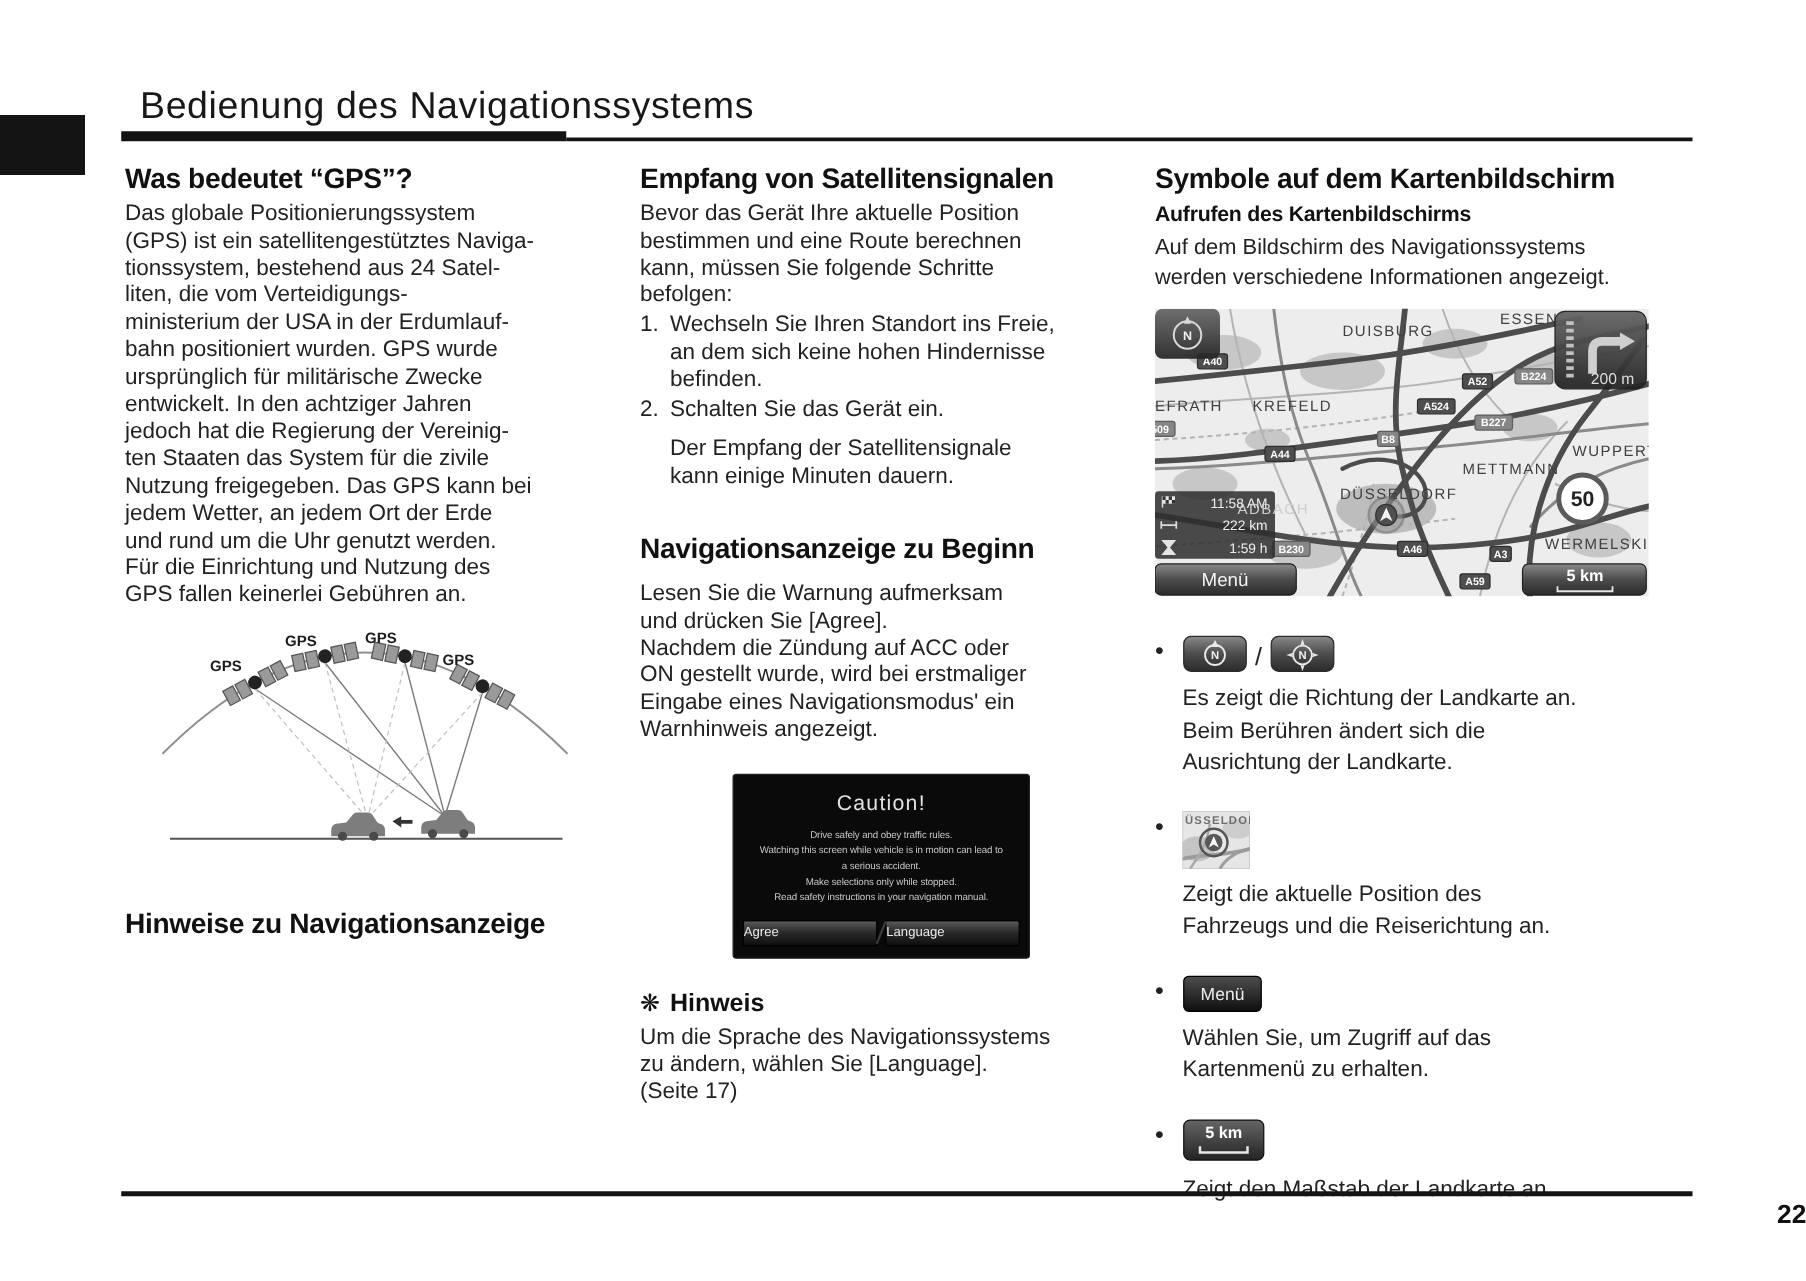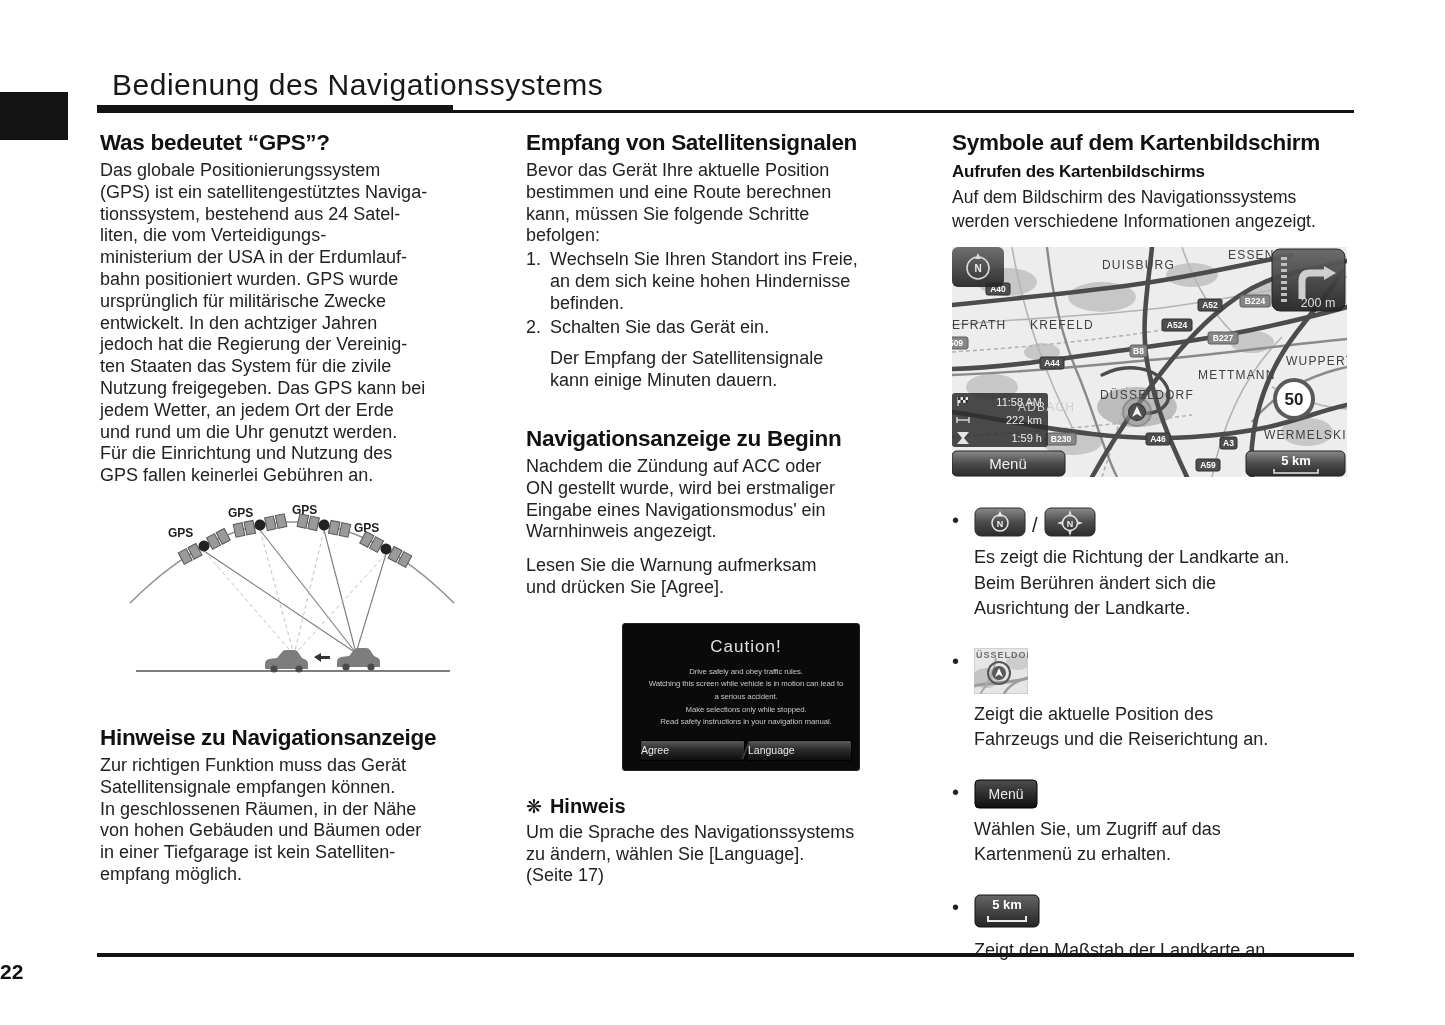--- a/index.html
+++ b/index.html
@@ -6,38 +6,38 @@
   body{
     width:1445px;height:1025px;position:relative;background:#ffffff;
     font-family:"Liberation Sans",sans-serif;color:#1c1c1c;overflow:hidden;
   }
   .black-tab{position:absolute;left:0;top:92px;width:68px;height:48px;background:#141414;}
   .page-title{position:absolute;left:112px;top:68px;font-size:30px;font-weight:400;letter-spacing:0.5px;color:#181818;white-space:nowrap;}
   .title-rule{position:absolute;left:97px;top:104px;width:1257px;height:9px;}
   .title-rule .thick{position:absolute;left:0;bottom:0;width:356px;height:8px;background:#141414;}
   .title-rule .thin{position:absolute;left:356px;right:0;bottom:0;height:3px;background:#141414;}
 
-  .columns{position:absolute;left:100px;top:130px;display:flex;gap:33px;}
+  .columns{position:absolute;left:100px;top:130px;display:flex;gap:19px;}
   .col{width:393px;}
 
   h2{font-size:22.5px;font-weight:bold;letter-spacing:-0.3px;margin:0 0 4px 0;color:#111;white-space:nowrap;}
   h3{font-size:17px;font-weight:bold;letter-spacing:-0.2px;margin:6px 0 3px 0;color:#111;white-space:nowrap;}
   .body{font-size:18px;line-height:21.8px;white-space:pre-line;margin:0;color:#222;}
   .body.loose{line-height:24px;font-size:17.5px;}
 
   .gps-figure-wrap{margin:12px 0 0 24px;}
   .section-gap{margin-top:26px;}
 
   .step{display:flex;margin-top:2px;}
   .step-num{width:24px;flex:none;font-size:18px;line-height:21.8px;color:#222;}
   .step-text{flex:1;font-size:18px;line-height:21.8px;white-space:pre-line;color:#222;}
   .step-note{margin:10px 0 0 24px;}
 
-  .caution{width:238px;height:148px;background:#0a0a0a;border-radius:3px;margin:24px 0 0 96px;
-    box-sizing:border-box;padding:13px 3px 0 13px;border:1px solid #222;}
+  .caution{width:238px;height:148px;background:#0a0a0a;border-radius:3px;margin:24px 0 0 74px;
+    box-sizing:border-box;padding:13px 3px 0 3px;border:1px solid #222;}
   .caution-title{text-align:center;color:#e2e2e2;font-size:17px;letter-spacing:1px;}
   .caution-body{margin-top:9px;text-align:center;color:#c6c6c6;font-size:7.8px;letter-spacing:-0.1px;line-height:1.62;white-space:pre-line;}
   .caution-buttons{display:flex;align-items:center;justify-content:space-between;margin-top:11px;padding:0 4px;}
   .caution-btn{width:106px;height:19px;background:linear-gradient(180deg,#5a5a5a 0%,#2b2b2b 45%,#0f0f0f 100%);
     border:1px solid #000;border-radius:2px;color:#e9e9e9;font-size:10.5px;text-align:left;line-height:19px;}
   .caution-divider{width:2px;height:18px;background:#3a3a3a;transform:skewX(-22deg);}
 
   .note-head{display:flex;align-items:baseline;gap:8px;margin-top:24px;}
   .note-marker{font-size:19px;color:#111;}
   .note-title{font-size:20px;font-weight:bold;color:#111;}
@@ -47,21 +47,21 @@
 
   .bullet{display:flex;margin-top:26px;}
   .bullet:first-of-type{margin-top:22px;}
   .bullet-dot{width:22px;flex:none;font-size:20px;line-height:26px;color:#222;}
   .bullet-content{flex:1;}
   .bullet-icons{display:flex;align-items:center;gap:6px;margin-bottom:8px;}
   .slash{font-size:20px;color:#222;margin-top:6px;}
   .bullet-text{font-size:18px;line-height:25.5px;white-space:pre-line;margin:0;color:#222;}
 
   .footer-rule{position:absolute;left:97px;top:953px;width:1257px;height:4px;background:#141414;}
-  .page-number{position:absolute;left:0;top:960px;width:1445px;text-align:left;font-size:21px;font-weight:bold;color:#111;}
+  .page-number{position:absolute;left:0;top:960px;width:1445px;text-align:right;font-size:21px;font-weight:bold;color:#111;}
 
   svg text{font-family:"Liberation Sans",sans-serif;}
 </style>
 </head>
 <body>
 
 <svg width="0" height="0" style="position:absolute" aria-hidden="true">
   <defs>
     <linearGradient id="gBtn" x1="0" y1="0" x2="0" y2="1">
       <stop offset="0" stop-color="#8a8a8a"></stop>
@@ -169,26 +169,20 @@
         <g transform="translate(212,148)">
           <path d="M1 15 Q1 11 5 10 L13 9 18 3 Q19 1 22 1 L30 1 Q33 1 34 3 L38 9 40 10 Q44 11 44 15 L44 20 L1 20 Z" fill="#7d7d7d"></path>
           <circle cx="10" cy="20" r="3.6" fill="#4a4a4a"></circle>
             <circle cx="35" cy="20" r="3.6" fill="#4a4a4a"></circle>
         </g>
         <polygon points="190,158 197,154 197,157 206,157 206,160 197,160 197,163" fill="#333"></polygon>
       </svg>
     </div>
 
     <h2 class="section-gap">Hinweise zu Navigationsanzeige</h2>
-    <p class="body">Zur richtigen Funktion muss das Gerät
-Satellitensignale empfangen können.
-In geschlossenen Räumen, in der Nähe
-von hohen Gebäuden und Bäumen oder
-in einer Tiefgarage ist kein Satelliten-
-empfang möglich.</p>
   </div>
 
   <div class="col">
     <h2>Empfang von Satellitensignalen</h2>
     <p class="body">Bevor das Gerät Ihre aktuelle Position
 bestimmen und eine Route berechnen
 kann, müssen Sie folgende Schritte
 befolgen:</p>
 
     <div class="step">
@@ -198,26 +192,26 @@
 befinden.</span>
     </div>
     <div class="step">
       <span class="step-num">2.</span>
       <span class="step-text">Schalten Sie das Gerät ein.</span>
     </div>
     <p class="body step-note">Der Empfang der Satellitensignale
 kann einige Minuten dauern.</p>
 
     <h2 style="margin-top:34px;">Navigationsanzeige zu Beginn</h2>
+    <p class="body" style="margin-top:12px;">Lesen Sie die Warnung aufmerksam
+und drücken Sie [Agree].</p>
     <p class="body">Nachdem die Zündung auf ACC oder
 ON gestellt wurde, wird bei erstmaliger
 Eingabe eines Navigationsmodus' ein
 Warnhinweis angezeigt.</p>
-    <p class="body" style="margin-top:12px;">Lesen Sie die Warnung aufmerksam
-und drücken Sie [Agree].</p>
 
     <div class="caution">
       <div class="caution-title">Caution!</div>
       <div class="caution-body">Drive safely and obey traffic rules.
 Watching this screen while vehicle is in motion can lead to
 a serious accident.
 Make selections only while stopped.
 Read safety instructions in your navigation manual.</div>
       <div class="caution-buttons">
         <div class="caution-btn">Agree</div>

